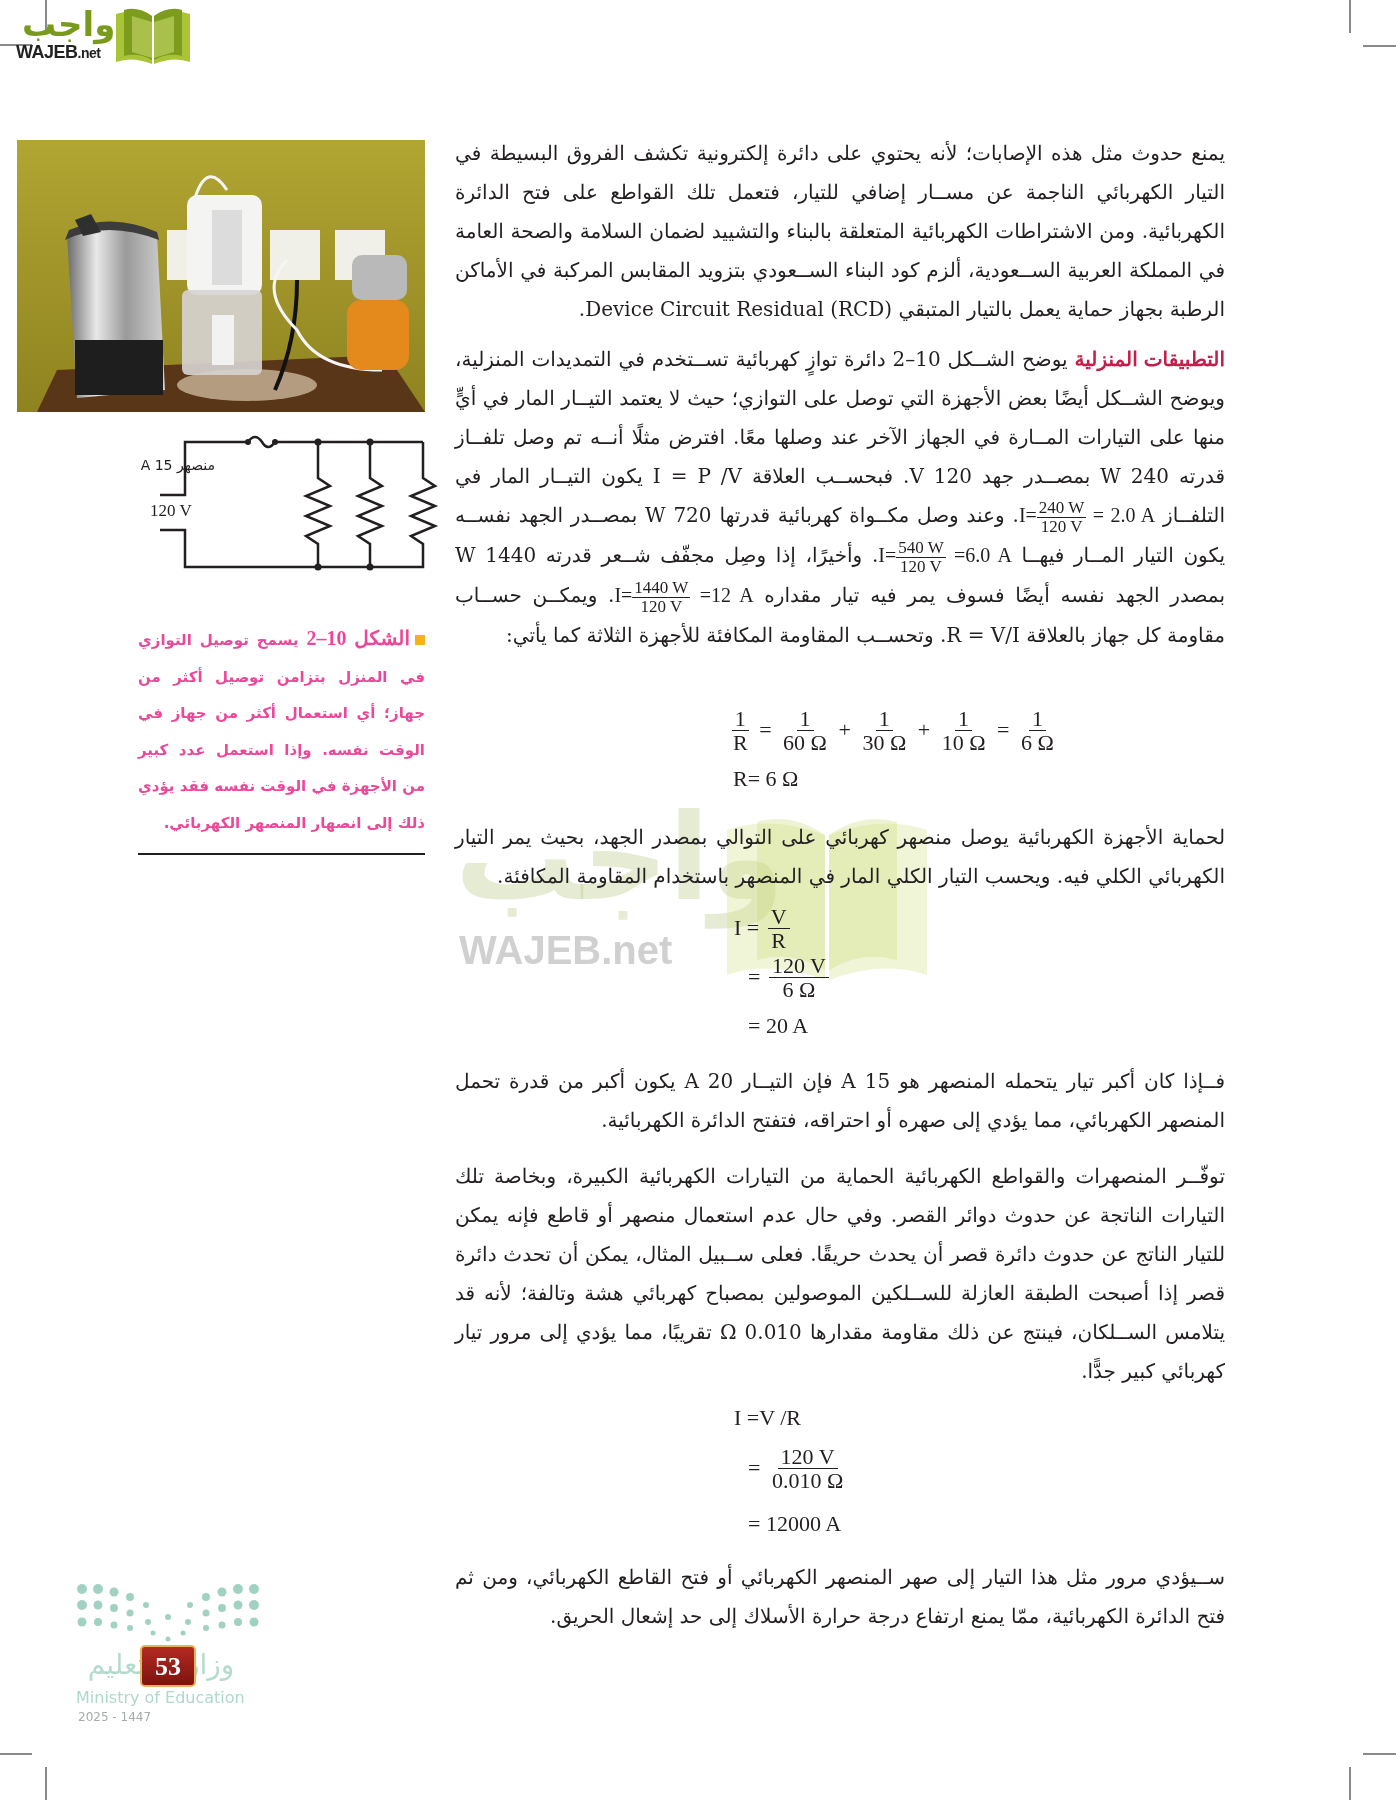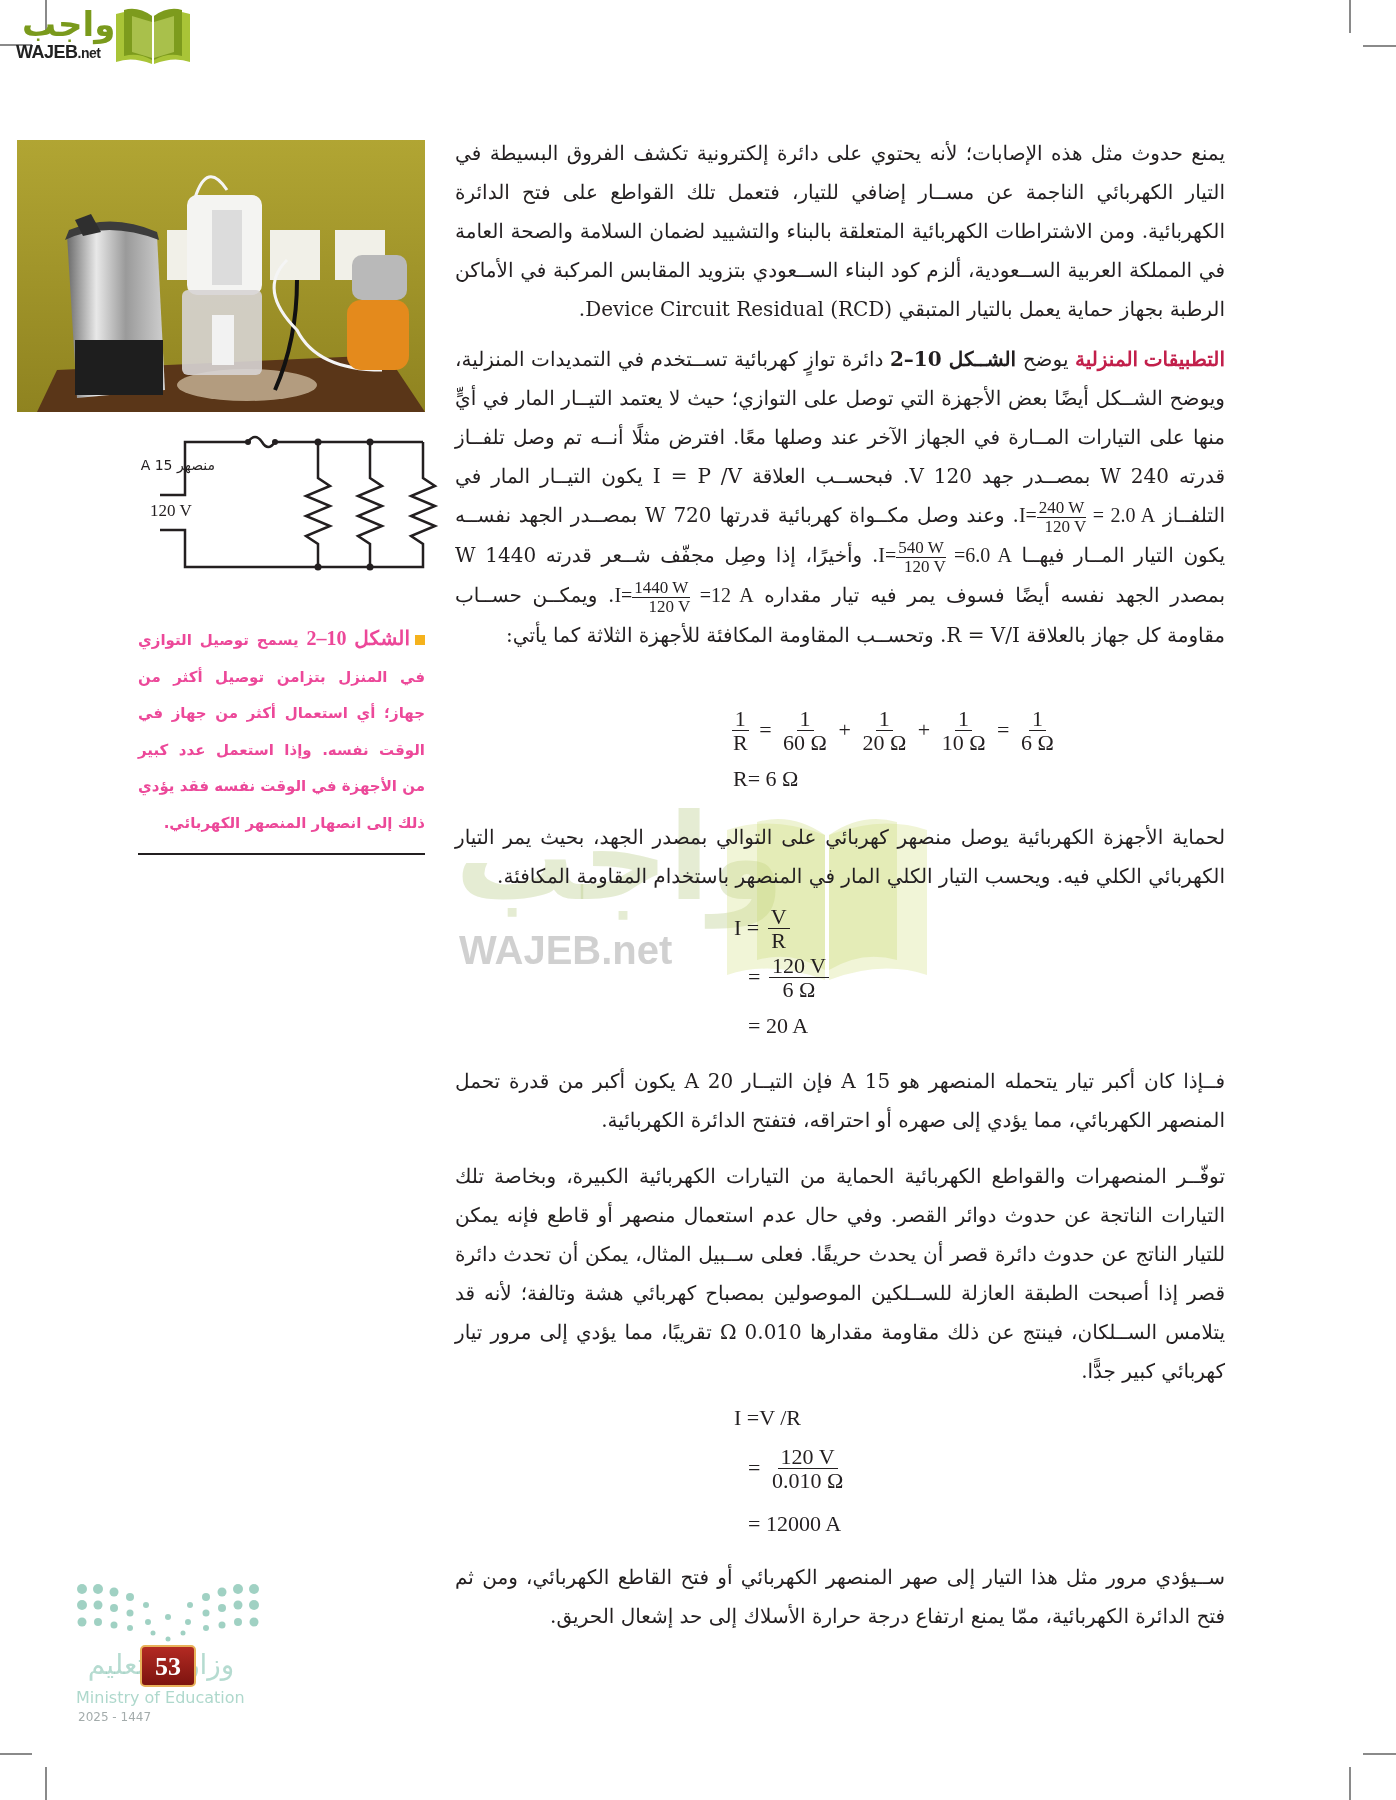--- a/index.html
+++ b/index.html
@@ -13,27 +13,27 @@
   .logo { position:absolute; left:8px; top:4px; width:180px; height:64px; }
   .logo-ar { position:absolute; left:14px; top:0; font-family:"DejaVu Sans", sans-serif; font-weight:bold; font-size:34px; color:#7a9a1c; line-height:40px; direction:rtl; }
   .logo-en { position:absolute; left:8px; top:38px; font-family:"Liberation Sans", sans-serif; font-weight:bold; font-size:18px; color:#222; letter-spacing:-0.5px; }
   .logo-en small { font-size:14px; }
   .logo-book { position:absolute; left:104px; top:2px; width:82px; height:58px; }
 
   
   .main { position:absolute; left:455px; width:770px; direction:rtl; text-align:justify; text-align-last:right; }
   .p { font-size:20px; line-height:39px; margin:0; }
   .hl { color:#c21f4b; font-weight:bold; font-family:Liberation Sans, sans-serif; }
-  .b { font-weight:bold; }
+  .b { font-weight:normal; }
   .eq { position:absolute; font-family:"Liberation Serif", serif; font-size:22px; color:#231f20; direction:ltr; white-space:nowrap; }
   .frac { display:inline-flex; flex-direction:column; align-items:center; vertical-align:middle; margin:0 3px; }
   .frac .num { border-bottom:1.5px solid #231f20; padding:0 3px; line-height:22px; }
   .frac .den { line-height:24px; padding:0 3px; }
   .inl { font-family:"Liberation Serif", serif; direction:ltr; unicode-bidi:embed; }
-  .inlfrac { display:inline-flex; flex-direction:column; vertical-align:middle; font-size:17px; line-height:18px; font-family:"Liberation Serif", serif; }
+  .inlfrac { display:inline-flex; flex-direction:column; align-items:center; vertical-align:middle; font-size:17px; line-height:18px; font-family:"Liberation Serif", serif; }
   .inlfrac .num { border-bottom:1.3px solid #231f20; padding:0 2px; }
 
   
   .photo { position:absolute; left:17px; top:140px; width:408px; height:272px; overflow:hidden; background:#a59a2e; }
   .circuit { position:absolute; left:140px; top:430px; width:300px; height:120px; }
   .caption { position:absolute; left:138px; top:620px; width:287px; direction:rtl; text-align:justify; text-align-last:right; font-family:"DejaVu Sans", sans-serif; font-weight:bold; font-size:15px; line-height:36.5px; color:#ec4899; }
   .caption .sq { display:inline-block; width:10px; height:10px; background:#f5b21c; margin-left:5px; }
   .caption .fig { font-family:"Liberation Serif", serif; font-size:20px; }
   .caption-rule { position:absolute; left:138px; top:853px; width:287px; height:2px; background:#231f20; }
 
@@ -107,21 +107,21 @@
   <span class="frac">
       <span class="num">1</span>
       <span class="den">R</span>
     </span> =
   <span class="frac">
       <span class="num">1</span>
       <span class="den">60 Ω</span>
     </span> +
   <span class="frac">
       <span class="num">1</span>
-      <span class="den">20 Ω</span>
+      <span class="den">30 Ω</span>
     </span> +
   <span class="frac">
       <span class="num">1</span>
       <span class="den">10 Ω</span>
     </span> =
   <span class="frac">
       <span class="num">1</span>
       <span class="den">6 Ω</span>
     </span>
 </div>

